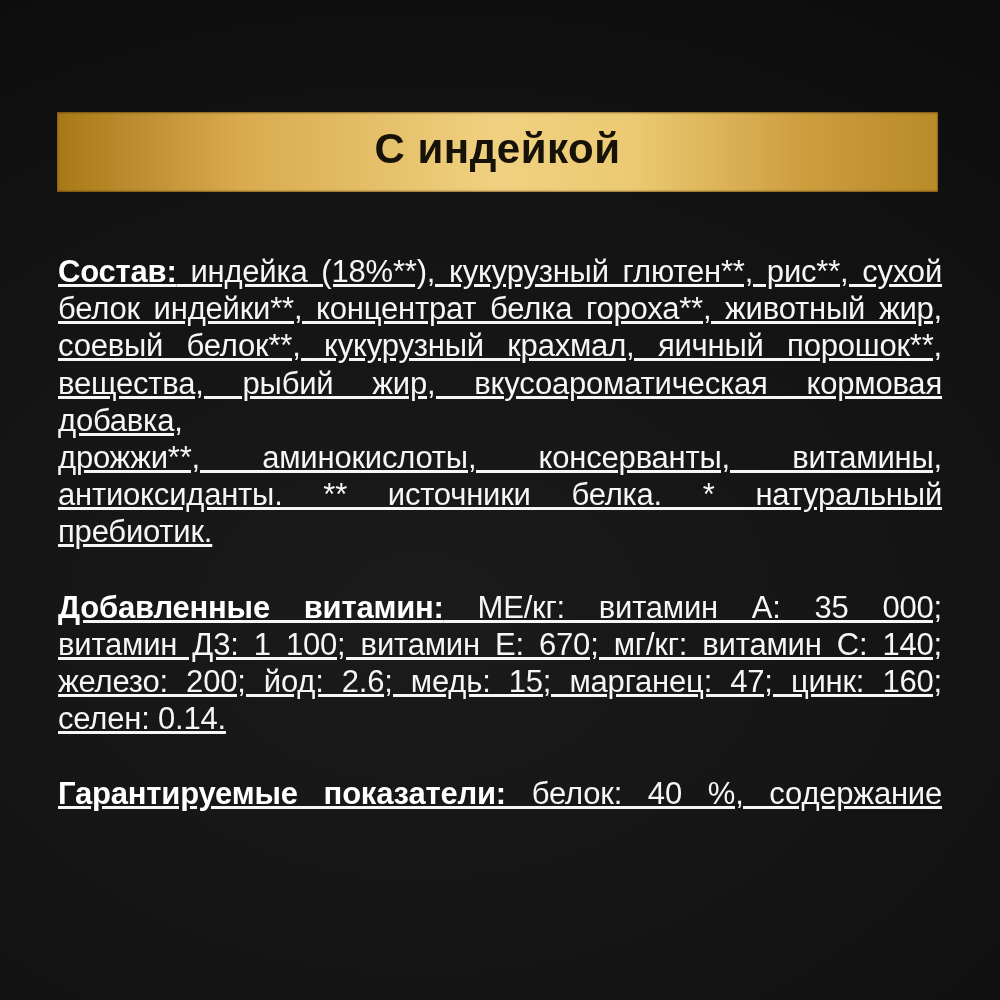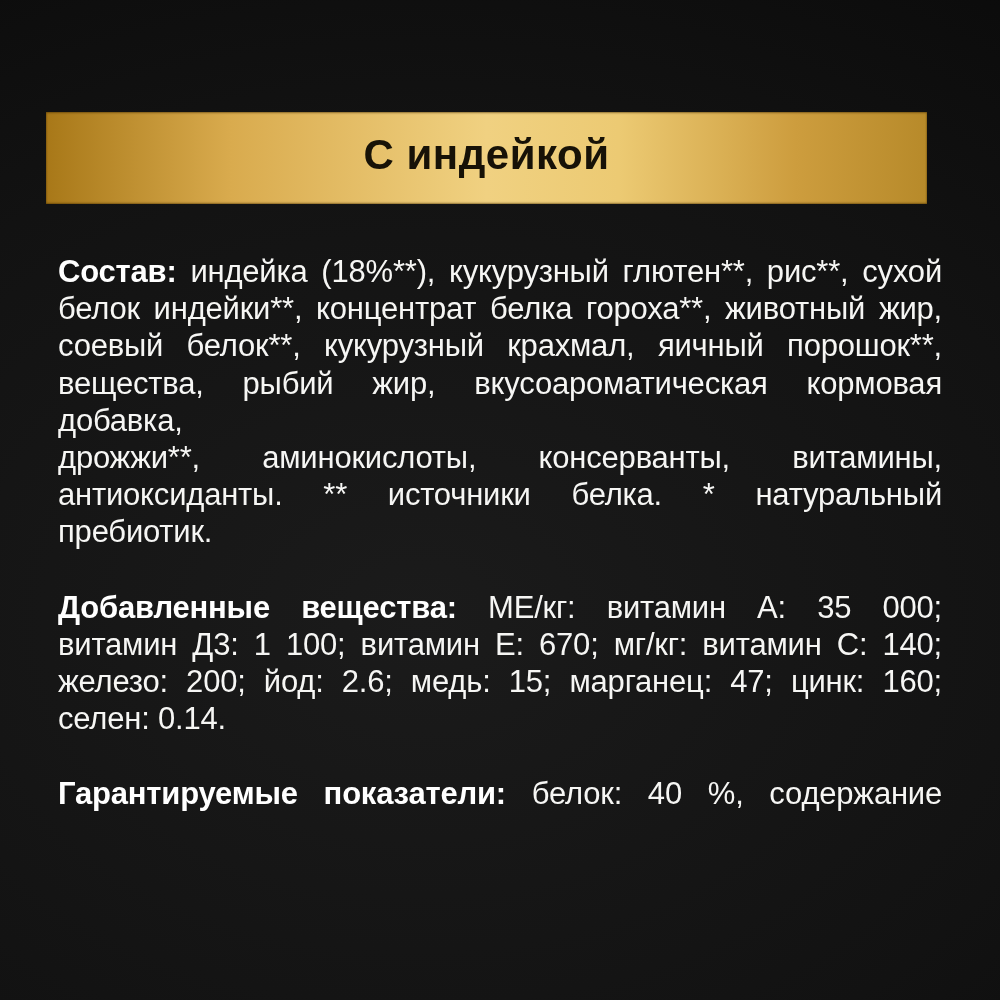--- a/index.html
+++ b/index.html
@@ -10,24 +10,24 @@
     width: 1000px;
     height: 1000px;
     position: relative;
     overflow: hidden;
     font-family: "Liberation Sans", "DejaVu Sans", sans-serif;
     background:
       radial-gradient(ellipse 150% 110% at 42% 62%, #1b1b1b 0%, #121212 45%, #0a0a0a 75%, #040404 100%);
   }
   .banner {
     position: absolute;
-    left: 46px;
+    left: 57px;
     top: 112px;
     width: 881px;
-    height: 92px;
+    height: 80px;
     display: flex;
     align-items: center;
     justify-content: center;
     background: linear-gradient(90deg,
       #a87818 0%,
       #d9ab4e 21%,
       #f0d181 50%,
       #ecca73 65%,
       #cd9d3e 85%,
       #b78a2a 100%);
@@ -52,20 +52,21 @@
     font-size: 31px;
     line-height: 37.2px;
     letter-spacing: -0.2px;
   }
   .para {
     margin: 0 0 38px 0;
   }
   .line {
     text-align: justify;
     text-align-last: justify;
+    text-decoration: underline;
   }
   .line.last {
     text-align-last: left;
   }
   .para-label {
     font-weight: 700;
     color: #ffffff;
   }
 </style>
 </head>
@@ -78,21 +79,21 @@
 <div class="content">
     <div class="para">
       <div class="line"><span class="para-label">Состав:</span> индейка (18%**), кукурузный глютен**, рис**, сухой</div>
       <div class="line">белок индейки**, концентрат белка гороха**, животный жир,</div>
       <div class="line">соевый белок**, кукурузный крахмал, яичный порошок**,</div>
       <div class="line">вещества, рыбий жир, вкусоароматическая кормовая добавка,</div>
       <div class="line">дрожжи**, аминокислоты, консерванты, витамины,</div>
       <div class="line">антиоксиданты. ** источники белка. * натуральный пребиотик.</div>
     </div>
     <div class="para">
-      <div class="line"><span class="para-label">Добавленные вещества:</span> МЕ/кг: витамин А: 35 000;</div>
+      <div class="line"><span class="para-label">Добавленные витамин:</span> МЕ/кг: витамин А: 35 000;</div>
       <div class="line">витамин Д3: 1 100; витамин Е: 670; мг/кг: витамин С: 140;</div>
       <div class="line">железо: 200; йод: 2.6; медь: 15; марганец: 47; цинк: 160;</div>
       <div class="line last">селен: 0.14.</div>
     </div>
     <div class="para">
       <div class="line"><span class="para-label">Гарантируемые показатели:</span> белок: 40 %, содержание</div>
     </div>
   </div>
 
 </body></html>

